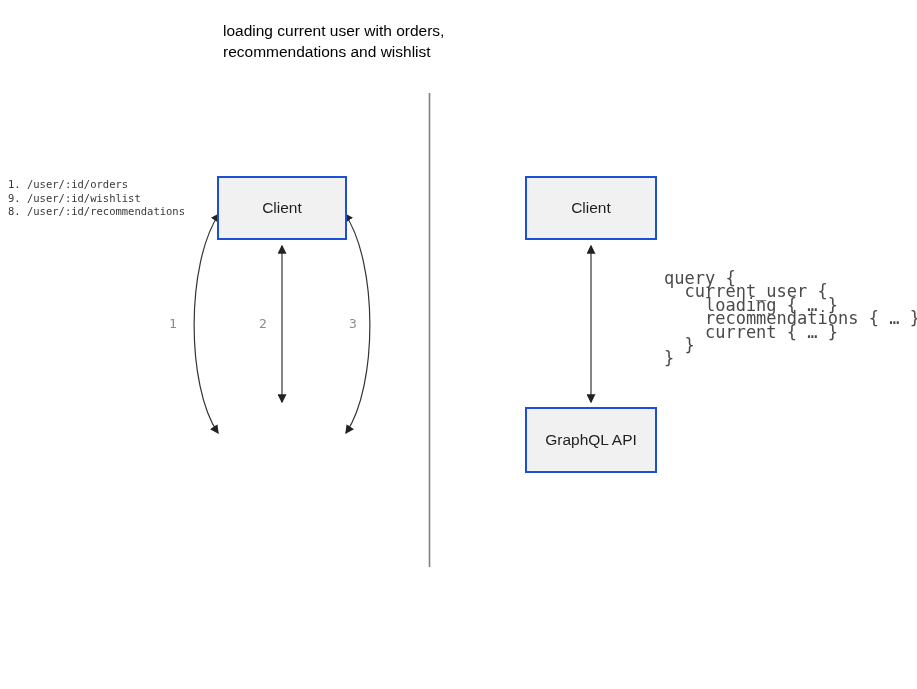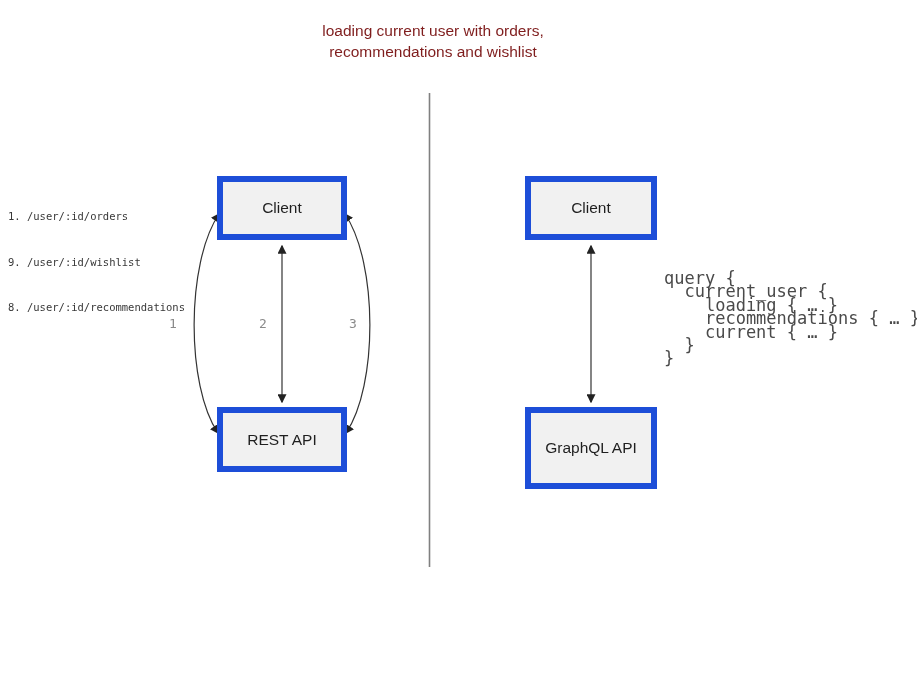--- a/index.html
+++ b/index.html
@@ -14,54 +14,53 @@
     height: 689px;
     background: #ffffff;
     overflow: hidden;
   }
   .diagram-title {
     position: absolute;
     top: 21px;
     left: 433px;
     transform: translateX(-50%);
     width: 420px;
-    text-align: center;
     font-size: 15.5px;
     line-height: 20.5px;
-    color: #7f1d1d;
+    color: #000000;
     white-space: pre-line;
   }
   .node-box {
     position: absolute;
     box-sizing: border-box;
     background: #f1f1f1;
-    border: 6px solid #1d4ed8;
+    border: 2px solid #1d4ed8;
     display: flex;
     align-items: center;
     justify-content: center;
     font-size: 15.5px;
     color: #1f1f1f;
   }
   .box-client-left  { left: 217px; top: 176px; width: 130px; height: 64px; }
   .box-rest-api     { left: 217px; top: 407px; width: 130px; height: 65px; }
   .box-client-right { left: 525px; top: 176px; width: 132px; height: 64px; }
-  .box-graphql-api  { left: 525px; top: 407px; width: 132px; height: 82px; }
+  .box-graphql-api  { left: 525px; top: 407px; width: 132px; height: 66px; }
 
   .mono {
     font-family: "DejaVu Sans Mono", "Liberation Mono", monospace;
   }
   .endpoints {
     position: absolute;
     left: 8px;
     top: 178px;
     font-size: 10.5px;
     line-height: 13.5px;
     color: #383838;
   }
-  .endpoint-line { white-space: pre; margin-top: 32px; }
+  .endpoint-line { white-space: pre; }
 
   .query-block {
     position: absolute;
     left: 664px;
     top: 272px;
     font-size: 17px;
     line-height: 13.4px;
     color: #4a4a4a;
   }
   .query-line { white-space: pre; }
@@ -112,23 +111,20 @@
 
   <div class="endpoints mono">
     <div class="endpoint-line">1. /user/:id/orders</div>
     <div class="endpoint-line">9. /user/:id/wishlist</div>
     <div class="endpoint-line">8. /user/:id/recommendations</div>
   </div>
 
   <div class="node-box box-client-left">
     <span>Client</span>
   </div>
-  <div class="node-box box-rest-api">
-    <span>REST API</span>
-  </div>
 
   <div class="arrow-label mono lbl-1">1</div>
   <div class="arrow-label mono lbl-2">2</div>
   <div class="arrow-label mono lbl-3">3</div>
 
   <div class="node-box box-client-right">
     <span>Client</span>
   </div>
   <div class="node-box box-graphql-api">
     <span>GraphQL API</span>

